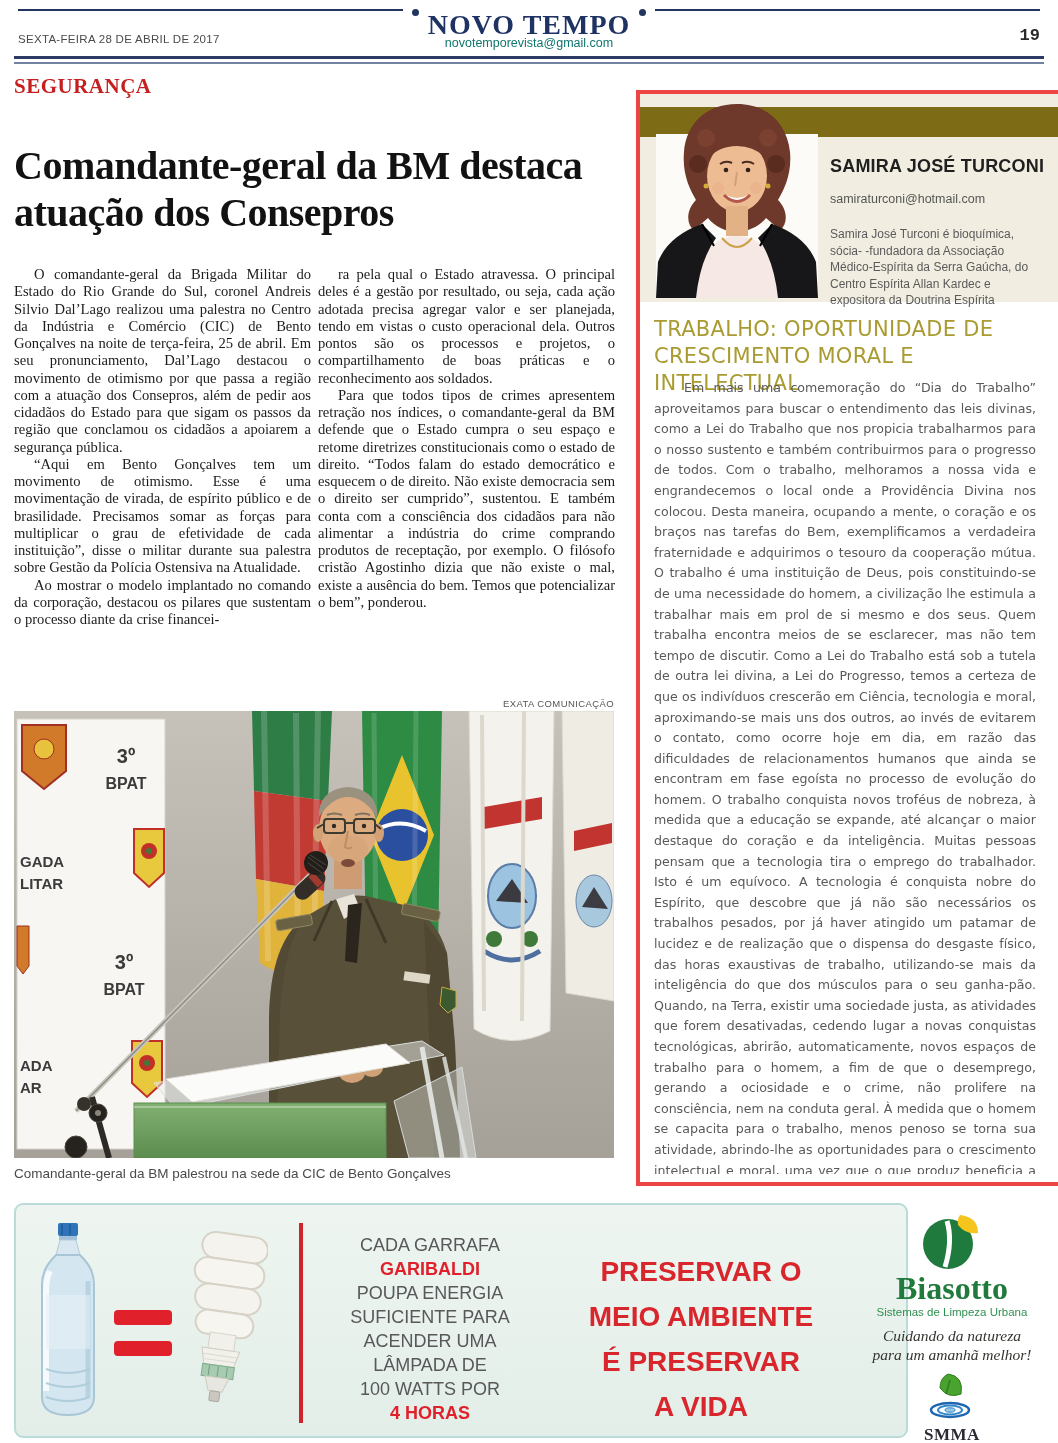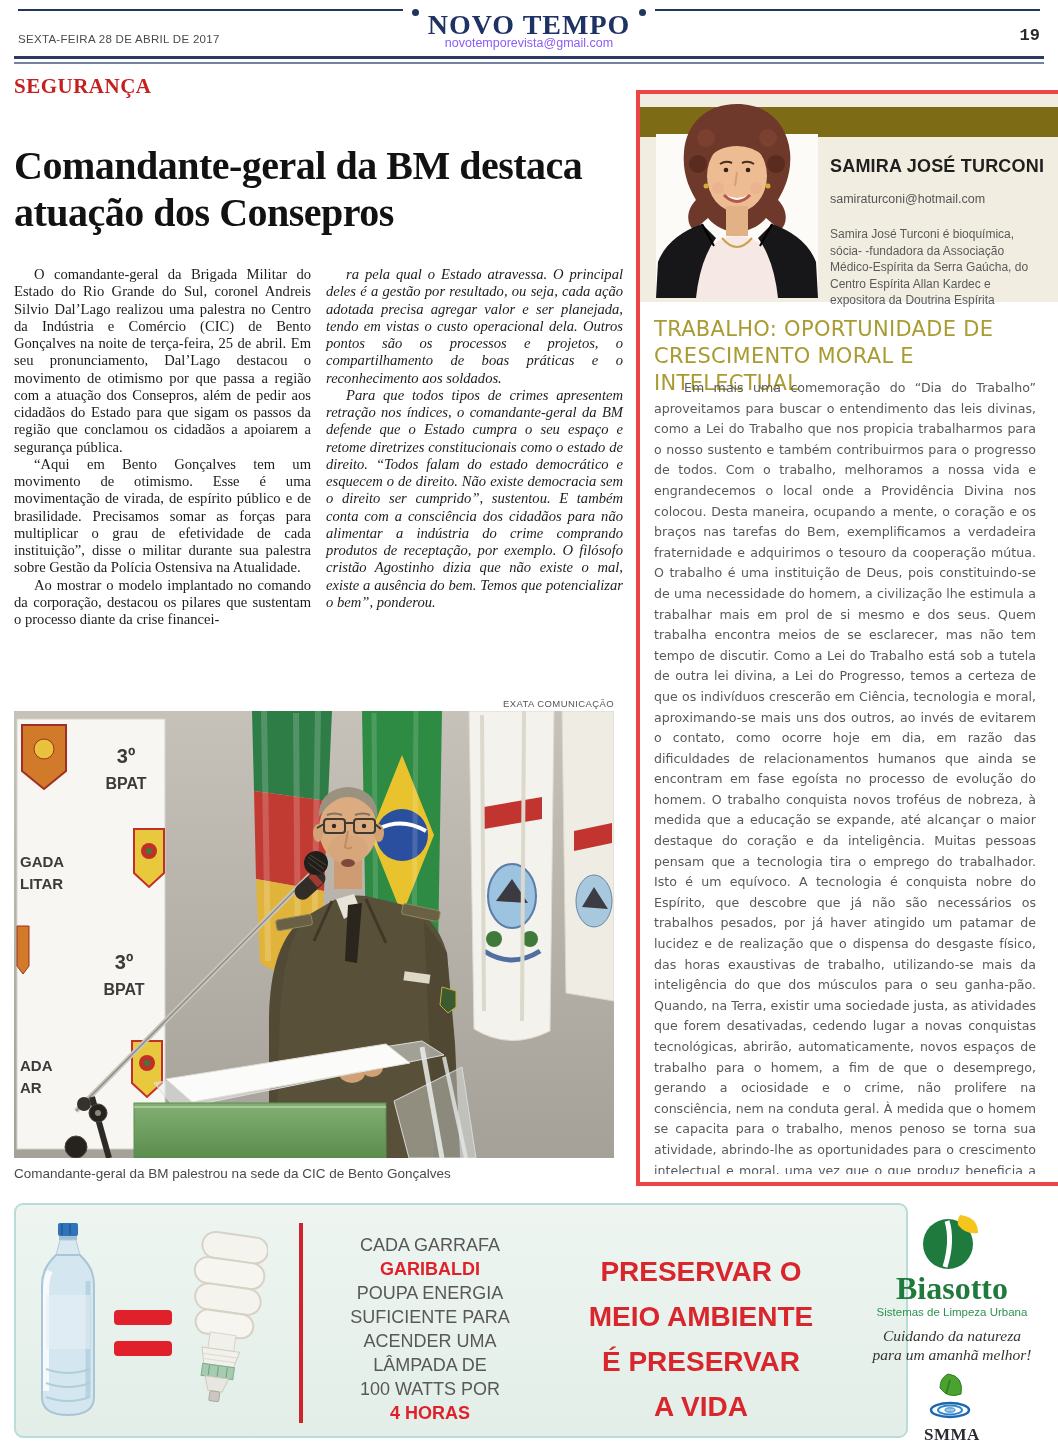--- a/index.html
+++ b/index.html
@@ -5,33 +5,33 @@
   * { margin:0; padding:0; box-sizing:border-box; }
   body { background:#ddd; font-family:"Liberation Sans", sans-serif; }
   .page { position:relative; width:1058px; height:1443px; background:#ffffff; margin:0 auto; overflow:hidden; }
 
   
   .masthead-row { position:absolute; left:18px; right:18px; top:9px; display:flex; align-items:flex-start; gap:9px; }
   .mast-rule { flex:1; height:2px; background:#22345f; }
   .mast-dot { width:7px; height:7px; border-radius:50%; background:#22345f; }
   .masthead { font-family:"Liberation Serif", serif; font-weight:bold; font-size:28px; color:#1e3263; letter-spacing:1px; }
   .hdate { position:absolute; left:18px; top:33px; font-size:11.5px; color:#4b4b4b; letter-spacing:.3px; }
-  .hemail { position:absolute; left:0; right:0; top:36px; text-align:center; font-size:12.5px; color:#8b5cf6; }
+  .hemail { position:absolute; left:0; right:0; top:36px; text-align:center; font-size:12.5px; color:#0f766e; }
   .pagenum { position:absolute; right:18px; top:26px; font-size:17px; font-weight:bold; color:#2a2a2a;font-family:Liberation Mono, monospace; }
   .rule1 { position:absolute; left:14px; right:14px; top:56px; height:3px; background:#2b3b64; }
   .rule2 { position:absolute; left:14px; right:14px; top:62px; height:2px; background:#7484a0; }
 
   
   .section-label { position:absolute; left:14px; top:74px; font-family:"Liberation Serif", serif; font-weight:bold; font-size:21px; color:#c5201f; letter-spacing:.5px; }
   .kicker { position:absolute; left:14px; top:105px; font-size:16.5px; color:#3c3c3c; }
   .headline { position:absolute; left:14px; top:143px; width:610px; font-family:"Liberation Serif", serif; font-weight:bold; font-size:40px; line-height:1.17; color:#121212; letter-spacing:-.5px; }
   .col { position:absolute; top:266px; width:297px; font-family:"Liberation Serif", serif; font-size:14.6px; line-height:17.25px; color:#1c1c1c; text-align:justify; }
   .col p { text-indent:20px; }
   .col1 { left:14px; }
-  .col2 { left:326px;font-style:italic; }
+  .col2 { left:318px; }
   .photo-credit { position:absolute; left:318px; top:698px; width:296px; text-align:right; font-size:9.5px; color:#555; letter-spacing:.4px; }
   .main-photo { position:absolute; left:14px; top:711px; width:600px; height:447px; }
   .photo-caption { position:absolute; left:14px; top:1166px; font-size:13.5px; color:#4a4a4a; }
 
   
   .sidebox { position:absolute; left:636px; top:90px; width:476px; height:1096px; background:#fff; border:4px solid #ef4444; }
   .profile-bg { position:absolute; left:0; top:0; width:100%; height:208px; background:#f1eee1; }
   .olivebar { position:absolute; left:0; top:13px; width:100%; height:30px; background:#7d6c15; }
   .pphoto { position:absolute; left:16px; top:4px; width:162px; height:200px; }
   .pname { position:absolute; left:190px; top:62px; font-size:18px; font-weight:bold; color:#1f1f1f; letter-spacing:.2px; }

